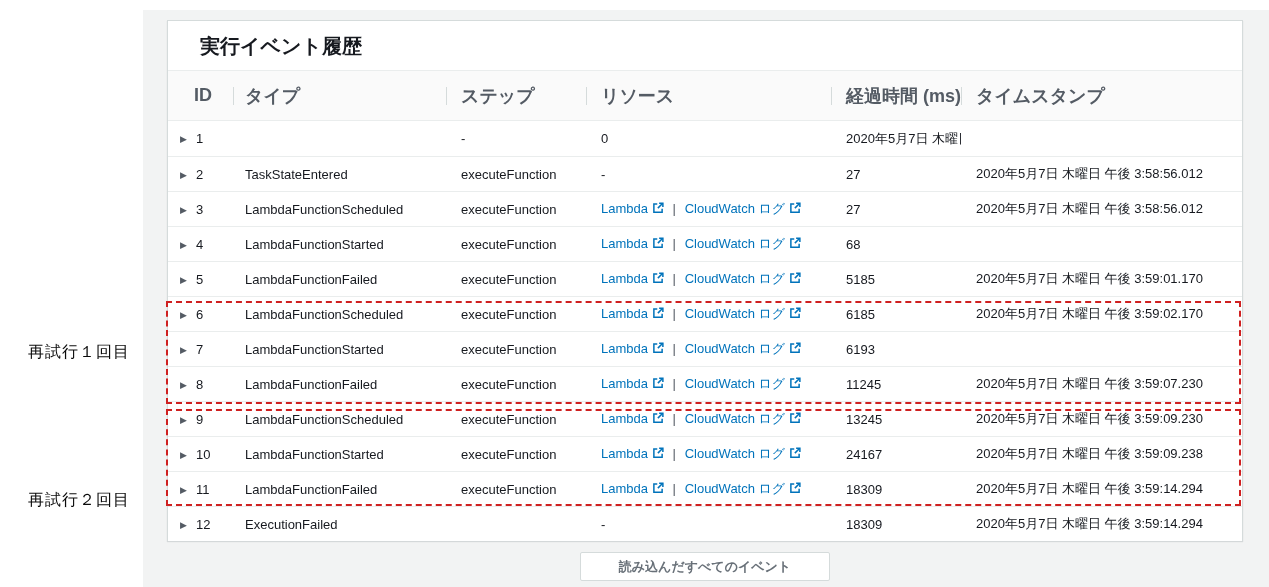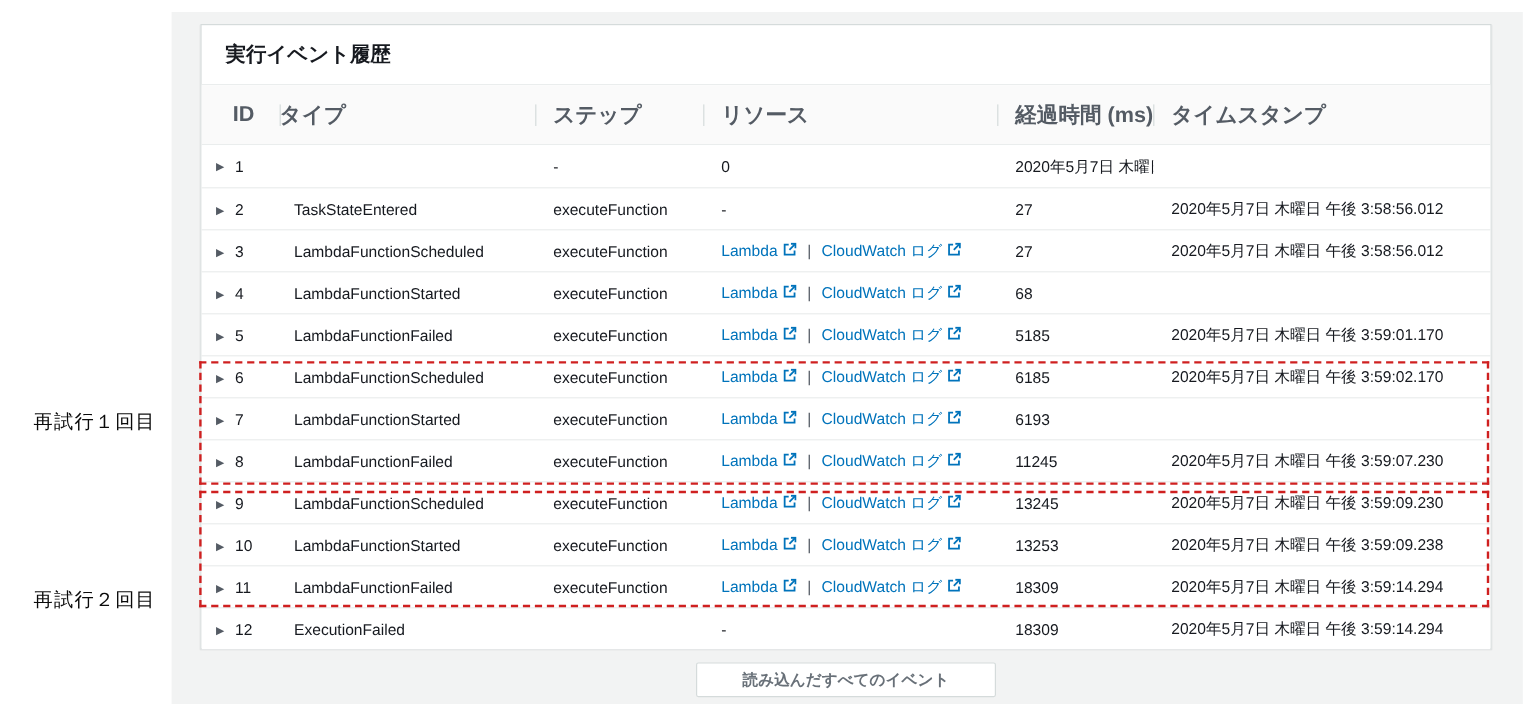--- a/index.html
+++ b/index.html
@@ -14,36 +14,36 @@
     position:absolute; left:143px; top:10px; right:0; bottom:0;
     background:#f2f3f3;
   }
   .panel {
     position:absolute; left:167px; top:20px; width:1076px; height:521px;
     background:#ffffff;
     border:1px solid #d5dbdb;
     box-shadow:0 1px 1px rgba(0,28,36,0.12);
   }
   .panel-title {
-    height:50px; line-height:50px; padding:0 20px;
-    font-size:17px; font-weight:bold; color:#16191f;
+    height:50px; line-height:50px; padding:0 32px;
+    font-size:20px; font-weight:bold; color:#16191f;
     border-bottom:1px solid #eaeded;
   }
   .grid {
     display:grid;
     grid-template-columns:65px 213px 140px 245px 130px 1fr;
     align-items:center;
   }
   .grid-header {
     height:50px;
     background:#fafafa;
     border-bottom:1px solid #eaeded;
     color:#545b64; font-size:18px; font-weight:bold;
   }
-  .hcell { position:relative; white-space:nowrap; }
+  .hcell { position:relative; padding-left:12px; white-space:nowrap; }
   .hcell:first-child { padding-left:26px; }
   .hcell:not(:first-child)::before {
     content:""; position:absolute; left:0; top:50%; transform:translateY(-50%);
     width:1px; height:18px; background:#d5dbdb;
   }
   .hcell-step, .hcell-resource, .hcell-elapsed, .hcell-timestamp { padding-left:15px; }
   .row {
     height:35px;
     font-size:13px; color:#16191f;
     background:#ffffff;
@@ -317,21 +317,21 @@
                 <path d="M14 2L7.8 8.2" fill="none" stroke="#0073bb" stroke-width="2"></path>
               </svg></span>
         <span class="link-sep">|</span>
         <a class="res-link cw-link">CloudWatch ログ</a><span class="ext-icon"><svg width="12" height="12" viewBox="0 0 16 16">
                 <path d="M13.5 9v4.5H2.5V2.5H7" fill="none" stroke="#0073bb" stroke-width="2"></path>
                 <path d="M9.5 1.5h5v5" fill="none" stroke="#0073bb" stroke-width="2"></path>
                 <path d="M14 2L7.8 8.2" fill="none" stroke="#0073bb" stroke-width="2"></path>
               </svg></span>
       </span>
     </div>
-    <div class="cell cell-elapsed row-elapsed">13253</div>
+    <div class="cell cell-elapsed row-elapsed">24167</div>
     <div class="cell cell-timestamp row-timestamp">2020年5月7日 木曜日 午後 3:59:09.238</div>
   </div>
 
   <div class="grid row">
     <div class="cell">
       <span class="expander">▶</span><span class="row-id">11</span>
     </div>
     <div class="cell row-type">LambdaFunctionFailed</div>
     <div class="cell cell-step row-step">executeFunction</div>
     <div class="cell cell-resource">

